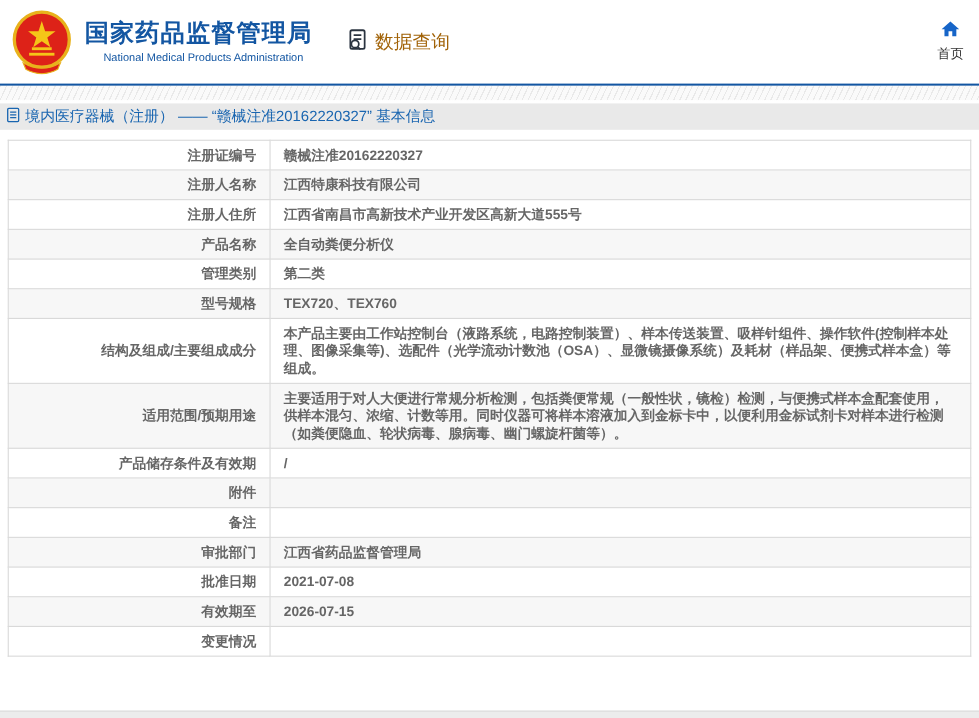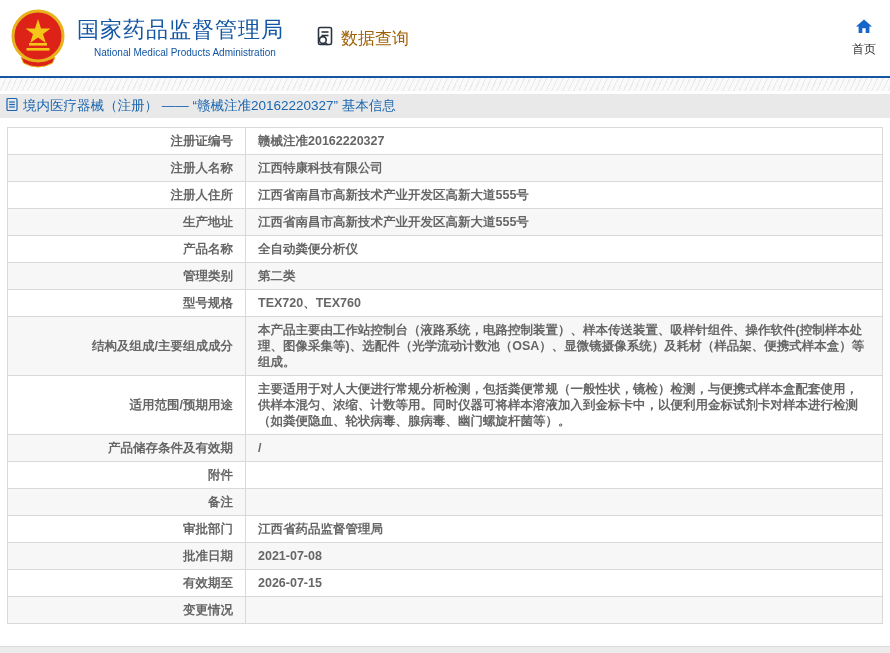--- a/index.html
+++ b/index.html
@@ -7,21 +7,21 @@
   body {
     width:890px; height:653px;
     font-family:"Liberation Sans","DejaVu Sans",sans-serif;
     background:#fff; overflow:hidden; position:relative;
   }
 
   
   .site-header { display:flex; align-items:center; height:76px; padding:0 14px 0 8px; background:#fff; }
   .emblem { width:60px; height:60px; flex:0 0 auto; }
   .title-block { margin-left:9px; }
-  .site-title { font-size:22px; font-weight:normal; color:#1356a2; letter-spacing:1px; line-height:1.1; }
+  .site-title { font-size:22px; font-weight:bold; color:#1356a2; letter-spacing:1px; line-height:1.1; }
   .site-subtitle { font-size:10px; color:#1356a2; margin-top:4px;padding-left:17px; }
   .section-tab { display:flex; align-items:center; margin-left:30px; font-size:17px; color:#a16207; cursor:pointer; }
   .section-tab svg { margin-right:5px; }
   .header-nav { margin-left:auto; display:flex; gap:30px; }
   .nav-item { display:flex; flex-direction:column; align-items:center; text-decoration:none; color:#333; font-size:12px; cursor:pointer; }
   .nav-item svg { margin-bottom:4px; }
 
   .blue-line { height:2px; background:#1356a2; }
   .hatch-strip { height:13px; background:repeating-linear-gradient(115deg,#e9e9e9 0 1px,#fafafa 1px 5px); }
 
@@ -108,24 +108,20 @@
       </tr>
       <tr>
         <th>注册人名称</th>
         <td>江西特康科技有限公司</td>
       </tr>
       <tr>
         <th>注册人住所</th>
         <td>江西省南昌市高新技术产业开发区高新大道555号</td>
       </tr>
       <tr>
-        <th>生产地址</th>
-        <td>江西省南昌市高新技术产业开发区高新大道555号</td>
-      </tr>
-      <tr>
         <th>产品名称</th>
         <td>全自动粪便分析仪</td>
       </tr>
       <tr>
         <th>管理类别</th>
         <td>第二类</td>
       </tr>
       <tr>
         <th>型号规格</th>
         <td>TEX720、TEX760</td>

